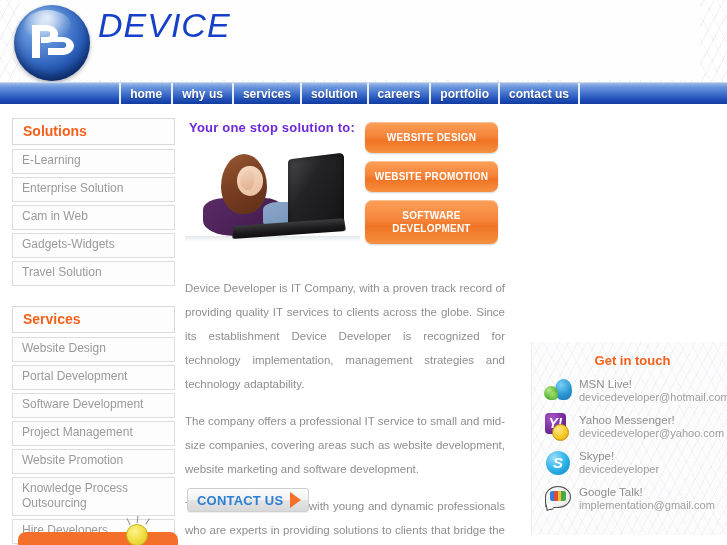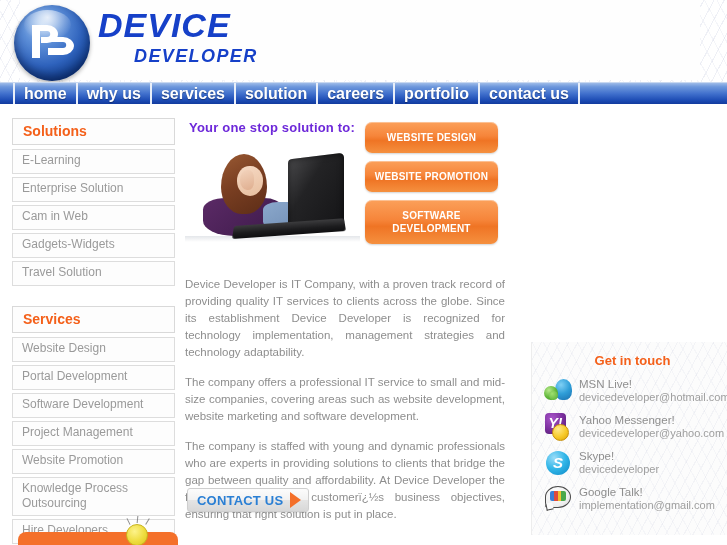--- a/index.html
+++ b/index.html
@@ -60,21 +60,21 @@
     width: 76px; height: 76px;
     display: flex; align-items: center; justify-content: center;
     z-index: 3;
   }
   .logo-wordmark {
     position: absolute; left: 98px; top: 8px;
     width: 240px; height: 64px;
   }
   .wm-device {
     font-family: "Liberation Sans", sans-serif;
-    font-weight: bold; font-style: italic;
+    font-weight: normal; font-style: italic;
     font-size: 34px; letter-spacing: 1px;
     color: #1640c8; line-height: 34px;
     white-space: nowrap;
   }
   .wm-developer {
     font-family: "Liberation Sans", sans-serif;
     font-weight: bold; font-style: italic;
     font-size: 18px; letter-spacing: 1.4px;
     color: #1640c8; line-height: 20px;
     margin-top: 4px; margin-left: 36px;
@@ -90,21 +90,21 @@
   }
   .nav-inner {
     position: absolute; right: 147px; top: 0;
     height: 22px;
     display: flex;
     align-items: stretch;
   }
   .nav-item {
     display: flex; align-items: center; justify-content: center;
     padding: 0 9px;
-    font-size: 16px; font-weight: bold;
+    font-size: 12px; font-weight: bold;
     color: #ffffff;
     text-shadow: 0 1px 1px rgba(0,0,0,0.35);
     border-left: 2px solid #e9eff9;
     white-space: nowrap;
     cursor: pointer;
     line-height: 22px;
   }
   .nav-item:last-child { border-right: 2px solid #e9eff9; }
 
   
@@ -256,21 +256,21 @@
   }
 
   
   .paras {
     position: absolute; left: 0px; top: 160px;
     width: 320px;
   }
   .para {
     font-size: 11.5px;
     color: #8e8e8e;
-    line-height: 17px;
+    line-height: 24px;
     text-align: justify;
     margin-bottom: 13px;
   }
 
   
   .ctas {
     position: absolute; left: 2px; top: 384px;
     width: 330px; height: 26px;
   }
   .cta {
@@ -402,21 +402,20 @@
           <g fill="#ffffff">
             <path d="M3 3 h15 a11 9 0 0 1 0 18 h-6 v-6 h6 a3.2 3 0 0 0 0-6 h-7 v27 h-8 z"></path>
             <path d="M21 15 h13 a11 9 0 0 1 0 18 h-15 v-7 h15 a3.2 3 0 0 0 0-6 h-13 z"></path>
           </g>
         </svg>
       </div>
     </div>
 
     <div class="logo-wordmark">
       <div class="wm-device">DEVICE</div>
-      <div class="wm-developer">DEVELOPER</div>
     </div>
   </div>
 
   <div class="nav">
     <div class="nav-inner" id="nav-inner">
         <div class="nav-item">home</div>
         <div class="nav-item">why us</div>
         <div class="nav-item">services</div>
         <div class="nav-item">solution</div>
         <div class="nav-item">careers</div>

